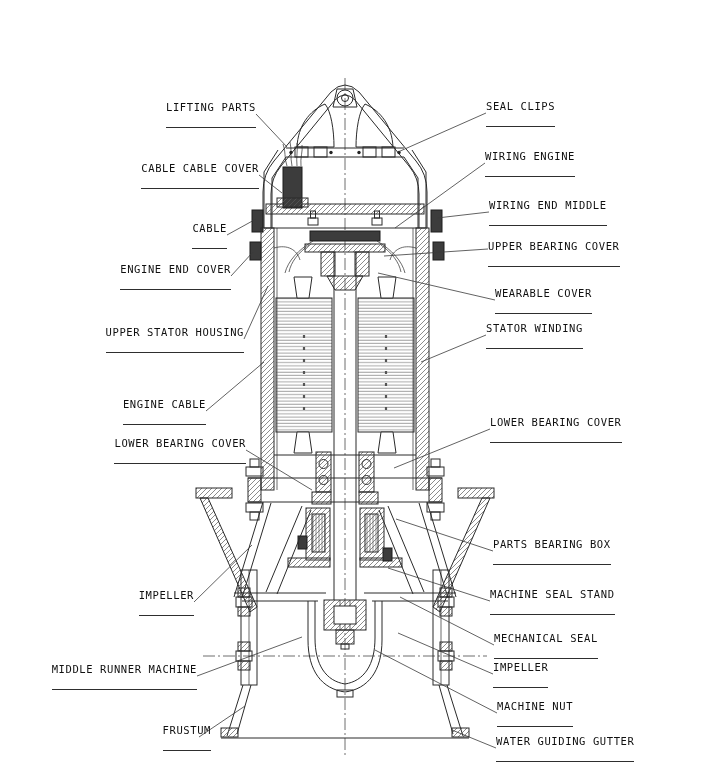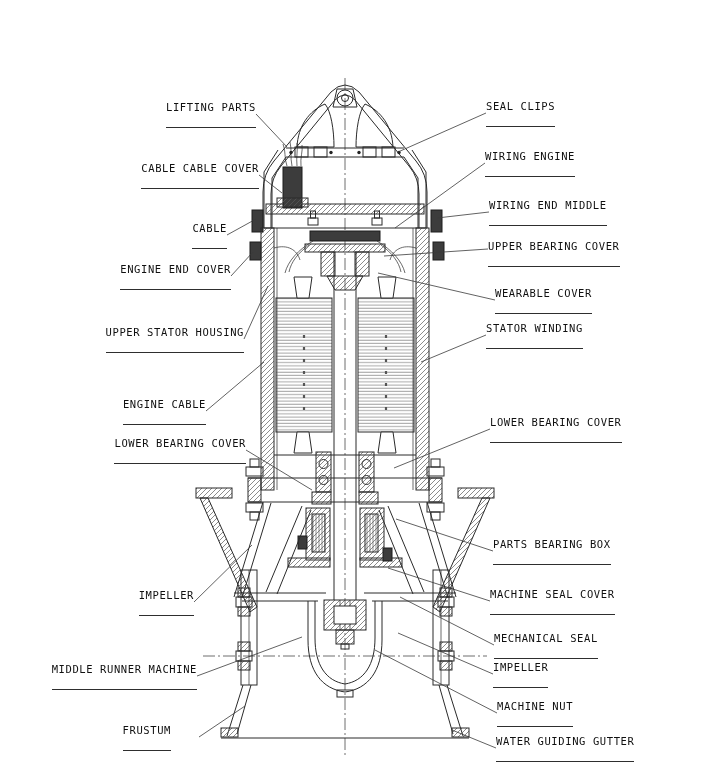--- a/index.html
+++ b/index.html
@@ -254,29 +254,29 @@
 
 <div class="lbl" style="right:455px;top:101px">LIFTING PARTS</div>
 <div class="lbl" style="right:452px;top:162px">CABLE CABLE COVER</div>
 <div class="lbl" style="right:484px;top:222px">CABLE</div>
 <div class="lbl" style="right:480px;top:263px">ENGINE END COVER</div>
 <div class="lbl" style="right:467px;top:326px">UPPER STATOR HOUSING</div>
 <div class="lbl" style="right:505px;top:398px">ENGINE CABLE</div>
 <div class="lbl" style="right:465px;top:437px">LOWER BEARING COVER</div>
 <div class="lbl" style="right:517px;top:589px">IMPELLER</div>
 <div class="lbl" style="right:514px;top:663px">MIDDLE RUNNER MACHINE</div>
-<div class="lbl" style="right:540px;top:724px">FRUSTUM</div>
+<div class="lbl" style="right:500px;top:724px">FRUSTUM</div>
 
 <div class="lbl" style="left:486px;top:100px">SEAL CLIPS</div>
 <div class="lbl" style="left:485px;top:150px">WIRING ENGINE</div>
 <div class="lbl" style="left:489px;top:199px">WIRING END MIDDLE</div>
 <div class="lbl" style="left:488px;top:240px">UPPER BEARING COVER</div>
 <div class="lbl" style="left:495px;top:287px">WEARABLE COVER</div>
 <div class="lbl" style="left:486px;top:322px">STATOR WINDING</div>
 <div class="lbl" style="left:490px;top:416px">LOWER BEARING COVER</div>
 <div class="lbl" style="left:493px;top:538px">PARTS BEARING BOX</div>
-<div class="lbl" style="left:490px;top:588px">MACHINE SEAL COVER</div>
+<div class="lbl" style="left:490px;top:588px">MACHINE SEAL STAND</div>
 <div class="lbl" style="left:494px;top:632px">MECHANICAL SEAL</div>
 <div class="lbl" style="left:493px;top:661px">IMPELLER</div>
 <div class="lbl" style="left:497px;top:700px">MACHINE NUT</div>
 <div class="lbl" style="left:496px;top:735px">WATER GUIDING GUTTER</div>
 
 </div>
 
 </body></html>

